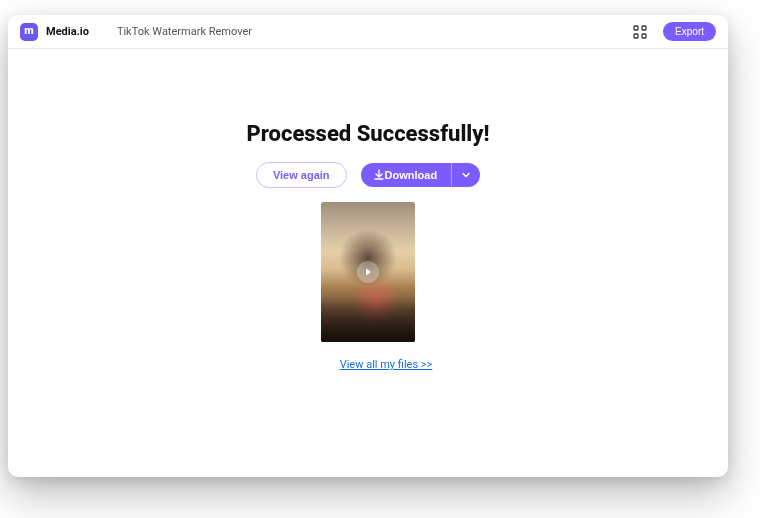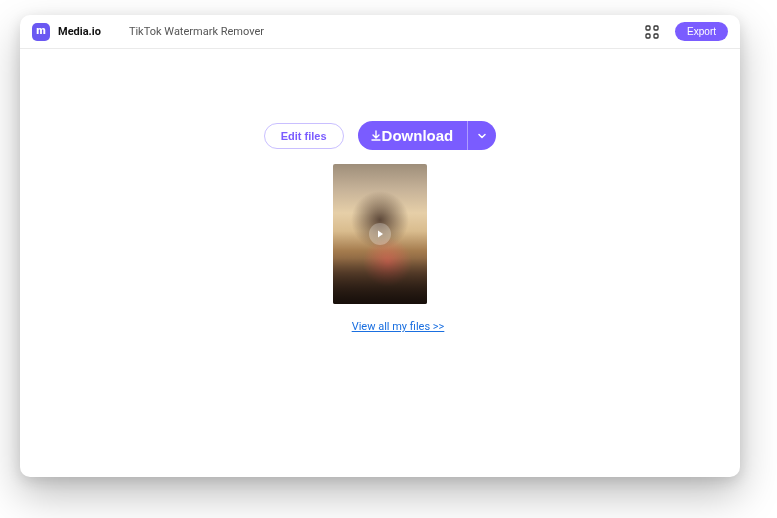--- a/index.html
+++ b/index.html
@@ -6,21 +6,21 @@
     body {
       font-family: -apple-system, BlinkMacSystemFont, "Segoe UI", Roboto, Helvetica, Arial, sans-serif;
       background: #fff;
       width: 777px;
       height: 518px;
       position: relative;
     }
     .window {
       position: absolute;
       top: 15px;
-      left: 20px;
+      left: 8px;
       width: 720px;
       height: 462px;
       background: #fff;
       border-radius: 10px;
       box-shadow: 0 18px 40px rgba(0,0,0,0.25), 0 4px 14px rgba(0,0,0,0.12);
       overflow: hidden;
     }
     .header {
       height: 34px;
       border-bottom: 1px solid #eaeaea;
@@ -109,21 +109,21 @@
     .download-group {
       display: flex;
       border-radius: 16px;
       overflow: hidden;
     }
     .download-btn {
       background: #7a5cff;
       color: #fff;
       border: none;
       padding: 6px 14px 6px 12px;
-      font-size: 15px;
+      font-size: 11px;
       font-weight: 600;
       cursor: pointer;
       display: flex;
       align-items: center;
     }
     .download-chevron {
       background: #7a5cff;
       color: #fff;
       border: none;
       border-left: 1px solid rgba(255,255,255,0.4);
@@ -187,23 +187,24 @@
         <rect x="1" y="1" width="4" height="4" rx="1" fill="none" stroke="#333" stroke-width="1.3"></rect>
         <rect x="9" y="1" width="4" height="4" rx="1" fill="none" stroke="#333" stroke-width="1.3"></rect>
         <rect x="1" y="9" width="4" height="4" rx="1" fill="none" stroke="#333" stroke-width="1.3"></rect>
         <rect x="9" y="9" width="4" height="4" rx="1" fill="none" stroke="#333" stroke-width="1.3"></rect>
       </svg>
     </div>
     <button class="export-btn">Export</button>
   </div>
 
   <div class="content">
+    <h1 class="headline">Processed Successfully!</h1>
 
     <div class="btn-row">
-      <button class="edit-btn">Edit files</button>
+      <button class="edit-btn">View again</button>
       <div class="download-group">
         <button class="download-btn">
           <svg width="12" height="12" viewBox="0 0 12 12">
             <path d="M6 1 L6 7 M3 5 L6 8 L9 5 M2 10 L10 10" stroke="#fff" stroke-width="1.4" fill="none" stroke-linecap="round" stroke-linejoin="round"></path>
           </svg>
           <span>Download</span>
         </button>
         <button class="download-chevron">
           <svg width="10" height="10" viewBox="0 0 10 10">
             <path d="M2 3.5 L5 6.5 L8 3.5" stroke="#fff" stroke-width="1.5" fill="none" stroke-linecap="round" stroke-linejoin="round"></path>

